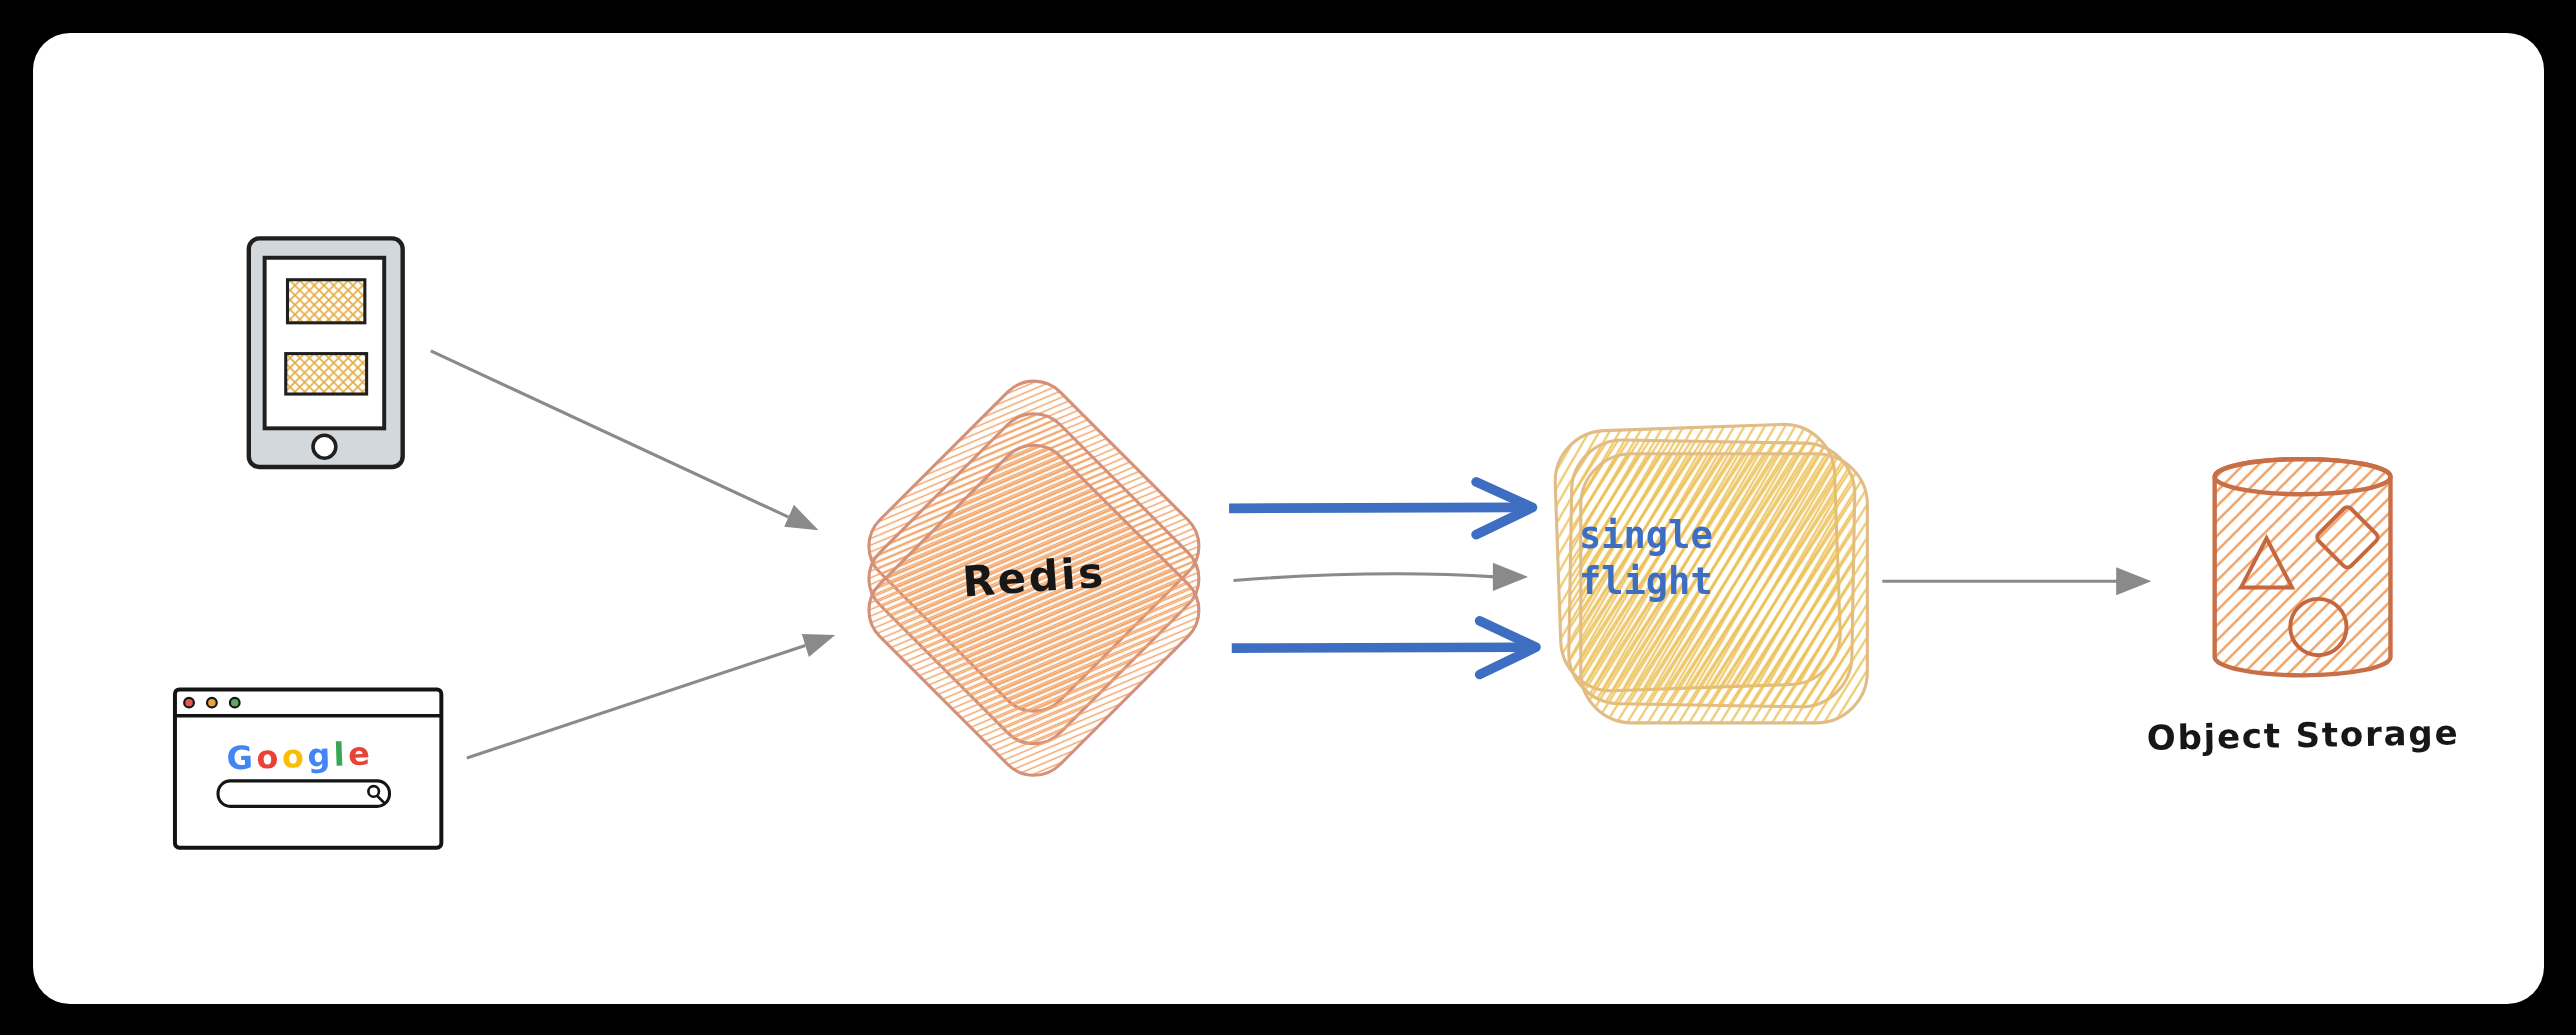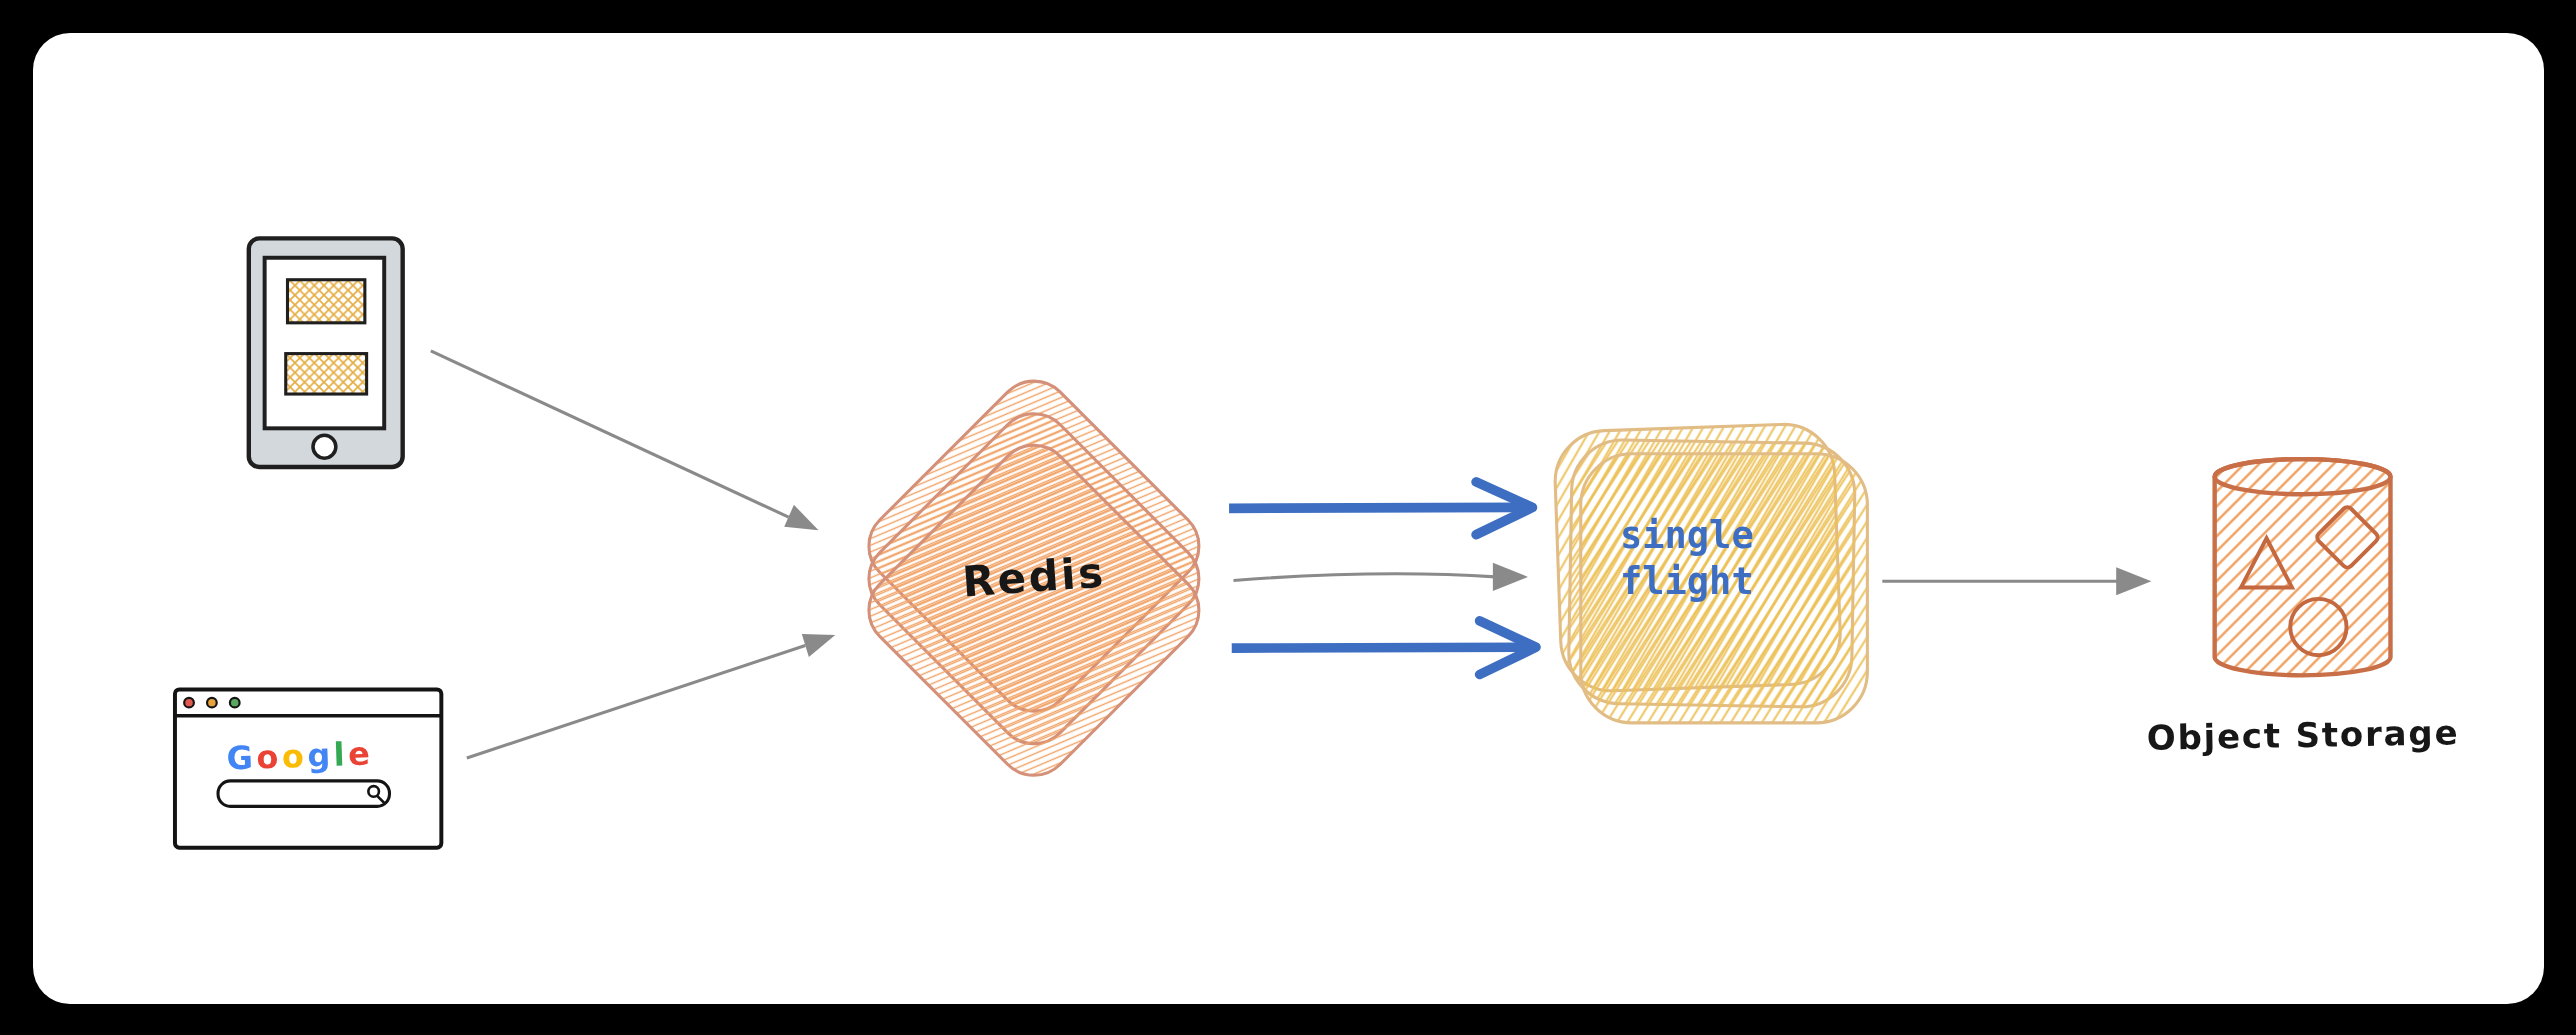--- a/index.html
+++ b/index.html
@@ -42,21 +42,21 @@
   .redis-label {
     left: 1034px;
     top: 577px;
     transform: translate(-50%, -50%) rotate(-4deg);
     font-size: 42px;
     font-weight: 700;
     letter-spacing: 2.6px;
     color: #171717;
   }
   .sf-label {
-    left: 1620px;
+    left: 1579px;
     top: 513px;
     font-family: "DejaVu Sans Mono", monospace;
     font-size: 37px;
     font-weight: 700;
     line-height: 46px;
     color: #3d6ec1;
   }
   .sf-label span { display: block; }
   .storage-label {
     left: 2303px;

